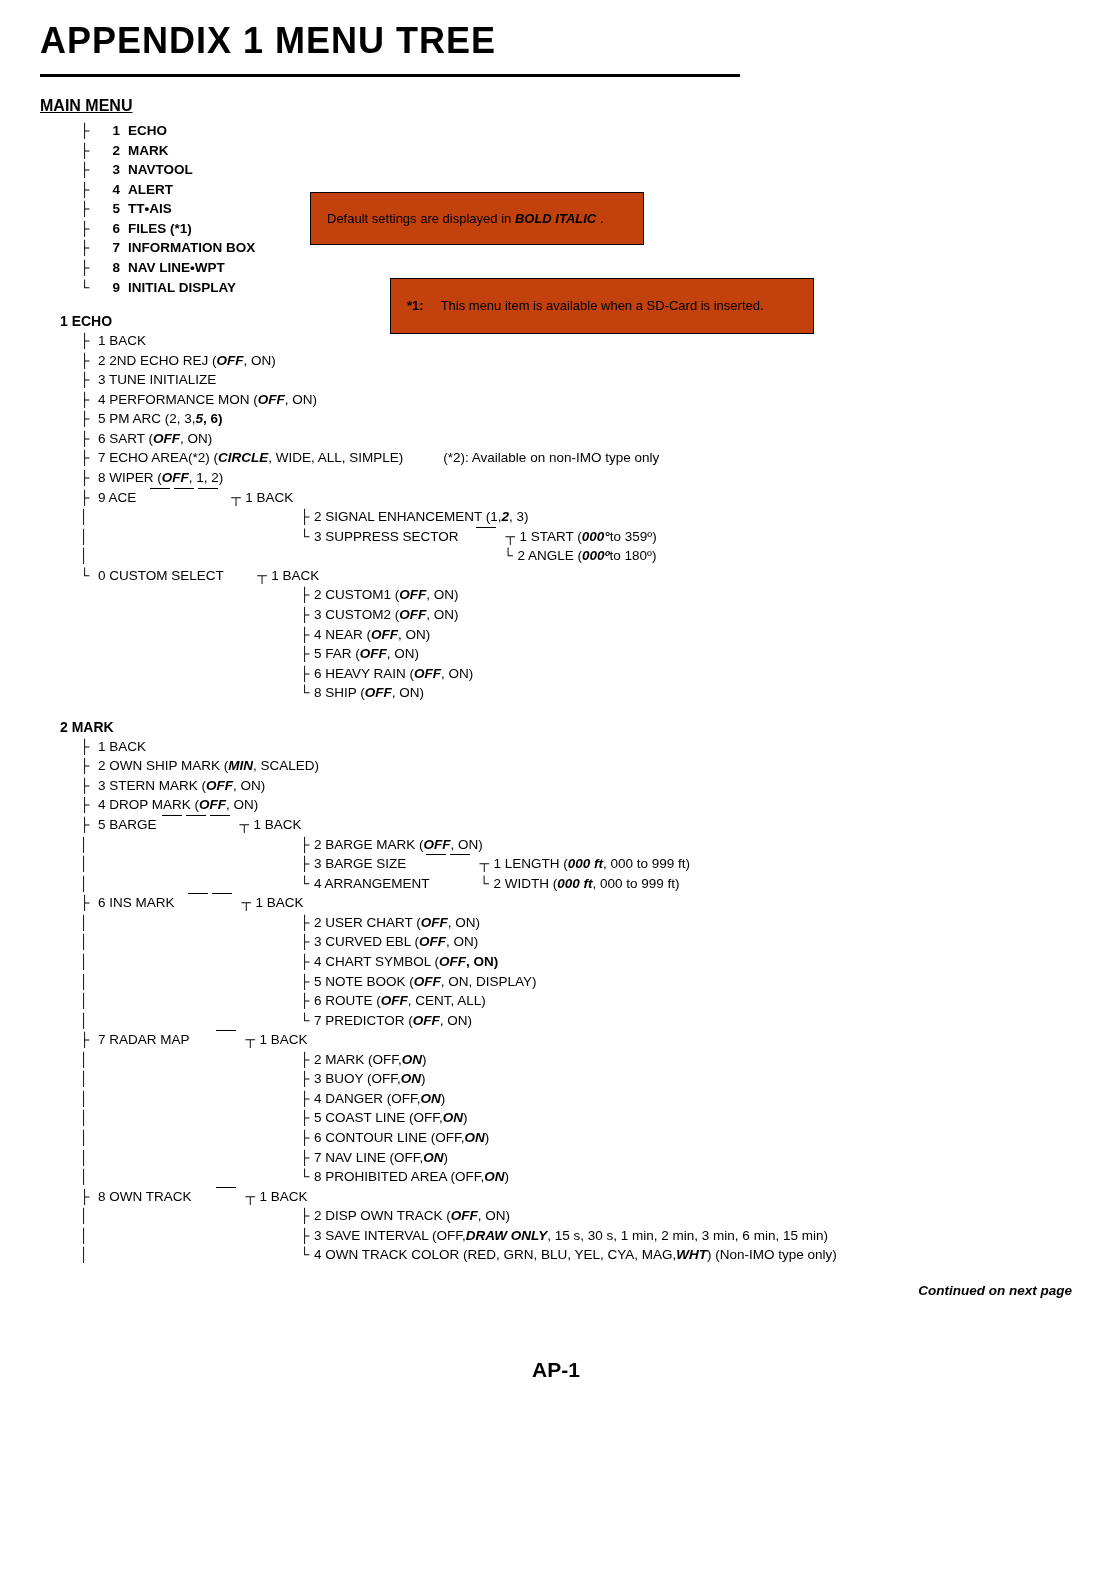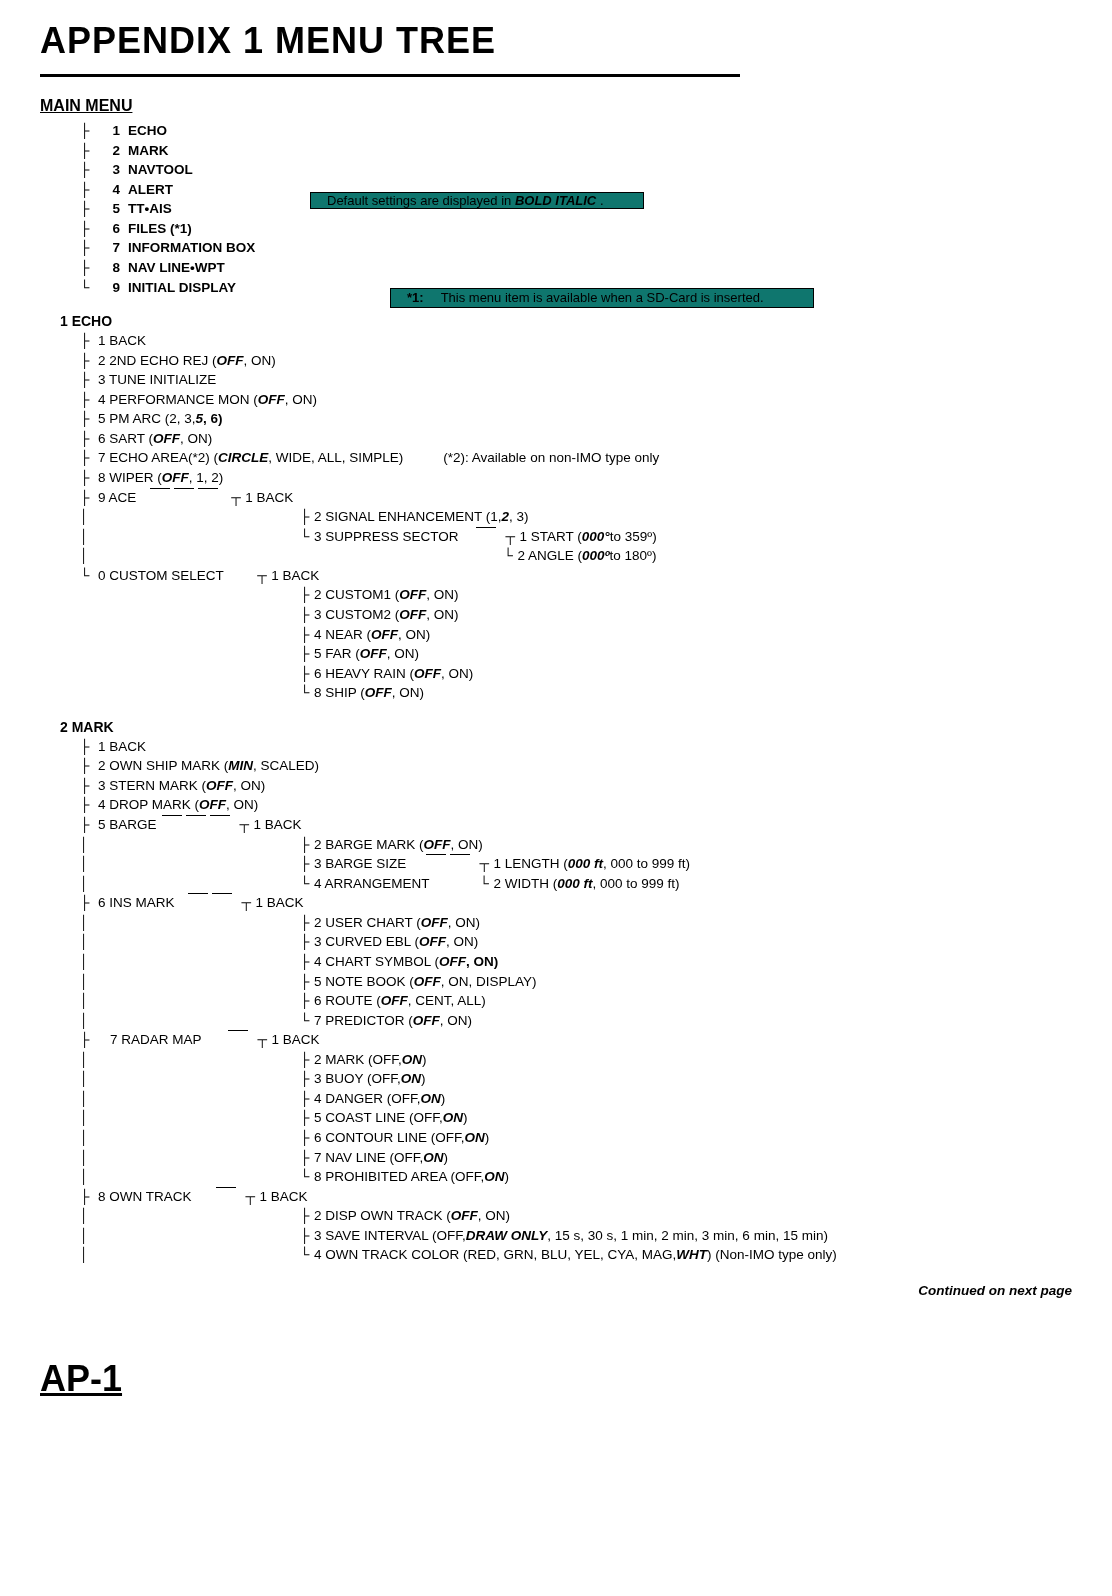--- a/index.html
+++ b/index.html
@@ -50,36 +50,35 @@
   .label-main { font-weight: bold; }
   .section-head {
     font-weight: bold;
     margin-top: 16px;
     margin-bottom: 2px;
     padding-left: 20px;
     font-size: 14px;
   }
   .note-box {
     border: 1.5px solid #000;
-    padding: 0 16px;
+    padding: 18px 16px;
     font-size: 13px;
     position: absolute;
-    background: #0f766e;
+    background: #c2410c;
   }
   .note1 { left: 270px; top: 95px; width: 300px; }
-  .note2 { left: 350px; top: 191px; width: 390px; line-height: 1.35; }
+  .note2 { left: 350px; top: 181px; width: 390px; line-height: 1.35; }
   .bi { font-weight: bold; font-style: italic; }
   .b { font-weight: bold; }
   .footer {
     position: relative;
     margin-top: 60px;
-    text-align: left;
-    font-size: 36px;
-    font-weight: bold;
-    text-decoration: underline;
+    text-align: center;
+    font-size: 21px;
+    font-weight: bold;
   }
   .cont {
     text-align: right;
     font-weight: bold;
     font-style: italic;
     margin-top: 18px;
     font-size: 13.5px;
     padding-left: 240px;
   }
   .tree-seg-h {
@@ -352,21 +351,21 @@
         <span> , CENT, ALL)</span>
       </div>
  <div class="row">
         <span class="glyph">│</span>
         <span class="pipe-col"></span>
         <span class="glyph-sub">└</span>
         <span>7 PREDICTOR (</span>
         <span class="bi">OFF</span>
         <span> , ON)</span>
       </div>
- <div class="row"><span class="glyph">├</span><span style="width:116px;display:inline-block;margin-left:12px;">7 RADAR MAP</span><span class="tree-seg-h"></span>&nbsp;&nbsp;<span class="glyph-sub">┬</span><span>1 BACK</span></div>
+ <div class="row"><span class="glyph">├</span><span style="width:116px;display:inline-block;">7 RADAR MAP</span><span class="tree-seg-h"></span>&nbsp;&nbsp;<span class="glyph-sub">┬</span><span>1 BACK</span></div>
  <div class="row">
         <span class="glyph">│</span>
         <span class="pipe-col"></span>
         <span class="glyph-sub">├</span>
         <span>2 MARK (OFF, </span>
         <span class="bi">ON</span>
         <span> )</span>
       </div>
  <div class="row">
         <span class="glyph">│</span>

